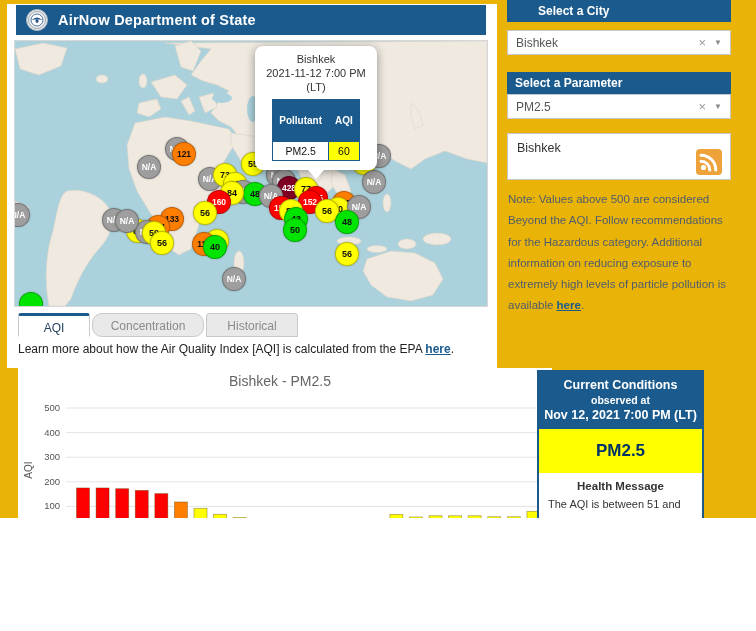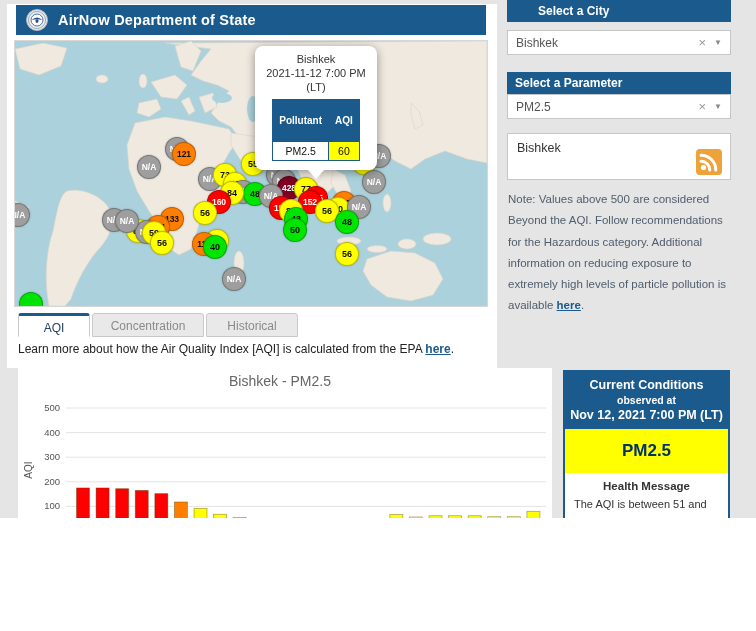--- a/index.html
+++ b/index.html
@@ -1,16 +1,16 @@
 <!DOCTYPE html>
 <html><head>
 <meta charset="utf-8">
 <style>
   html,body{margin:0;padding:0;}
-  .page{position:relative;width:756px;height:518px;background:#e5e5e5;
+  .page{position:relative;width:756px;height:518px;background:#eab308;
         font-family:"Liberation Sans",sans-serif;overflow:hidden;}
   .abs{position:absolute;}
 
   
   .panel-left{left:7px;top:4px;width:490px;height:364px;background:#fff;}
   .panel-chart{left:18px;top:368px;width:534px;height:257px;background:#fff;}
 
   
   .app-header{left:16px;top:5px;width:470px;height:30px;background:#1a5a8c;
               display:flex;align-items:center;gap:10px;padding-left:10px;box-sizing:border-box;}
@@ -40,39 +40,39 @@
   .popup td{font-size:10.5px;color:#111;padding:3px 6px;border:1px solid #1a5a8c;}
   .popup td.aqi-cell{background:#ffff00;font-weight:normal;}
   .popup .pointer{position:absolute;left:52px;bottom:-9px;width:0;height:0;
          border-left:9px solid transparent;border-right:9px solid transparent;border-top:10px solid #fff;}
 
   
   .tabs{left:18px;top:313px;display:flex;gap:2px;}
   .tab{height:24px;line-height:24px;text-align:center;font-size:12px;border:1px solid #c9c9c9;
        background:#e9e9e9;color:#8a8a8a;border-radius:3px 3px 0 0;box-sizing:border-box;}
   .tab.active{background:#fff;color:#23425f;border-top:3px solid #1a5a8c;border-bottom:1px solid #fff;font-weight:normal;}
-  .tab-aqi{width:72px;} .tab-conc{width:112px;} .tab-hist{width:92px;}
+  .tab-aqi{width:72px;} .tab-conc{width:112px;border-radius:10px;} .tab-hist{width:92px;}
   .epa-line{left:18px;top:342px;font-size:12px;color:#222;text-align:right;}
   a.inline-link{color:#1a5a8c;text-decoration:underline;font-weight:bold;}
 
   
   .col-header{left:507px;width:224px;height:22px;background:#1a5a8c;color:#fff;font-size:12px;
               font-weight:bold;line-height:22px;padding-left:8px;box-sizing:border-box;}
   .select-box{left:507px;width:224px;height:25px;background:#fff;border:1px solid #c6c6c6;box-sizing:border-box;
               display:flex;align-items:center;font-size:12px;color:#555;padding-left:8px;}
   .select-box .grow{flex:1;}
   .icon-clear{color:#999;font-size:13px;padding:0 8px;cursor:pointer;}
   .icon-caret{color:#888;font-size:8px;padding-right:8px;cursor:pointer;}
   .rss-box{left:507px;top:133px;width:224px;height:47px;background:#fff;border:1px solid #c6c6c6;box-sizing:border-box;}
   .rss-box .rss-city{position:absolute;left:9px;top:7px;font-size:12.5px;color:#333;}
   .rss-icon{position:absolute;right:8px;top:15px;width:26px;height:26px;border-radius:4px;background:#eda23a;}
   .note{left:508px;top:189px;width:222px;font-size:11.5px;color:#4f5d6d;line-height:1.85;}
 
   
-  .cc-panel{left:563px;top:370px;width:167px;height:252px;background:#fff;border:2px solid #1a5a8c;box-sizing:border-box;}
+  .cc-panel{left:537px;top:370px;width:167px;height:252px;background:#fff;border:2px solid #1a5a8c;box-sizing:border-box;}
   .cc-head{background:#1a5a8c;color:#fff;text-align:center;padding:6px 4px 7px;}
   .cc-head .l1{font-size:12.5px;font-weight:bold;}
   .cc-head .l2{font-size:10.5px;font-weight:bold;margin-top:2px;}
   .cc-head .l3{font-size:12.5px;font-weight:bold;margin-top:2px;}
   .cc-aqi{background:#ffff00;color:#003366;text-align:center;font-weight:bold;font-size:17px;
           line-height:1.5;padding:9px 0;}
   .cc-health-title{text-align:center;font-size:11.5px;font-weight:bold;color:#333;margin-top:7px;}
   .cc-health-text{font-size:11px;color:#333;line-height:1.8;padding:3px 9px 0;}
 </style>
 </head>

